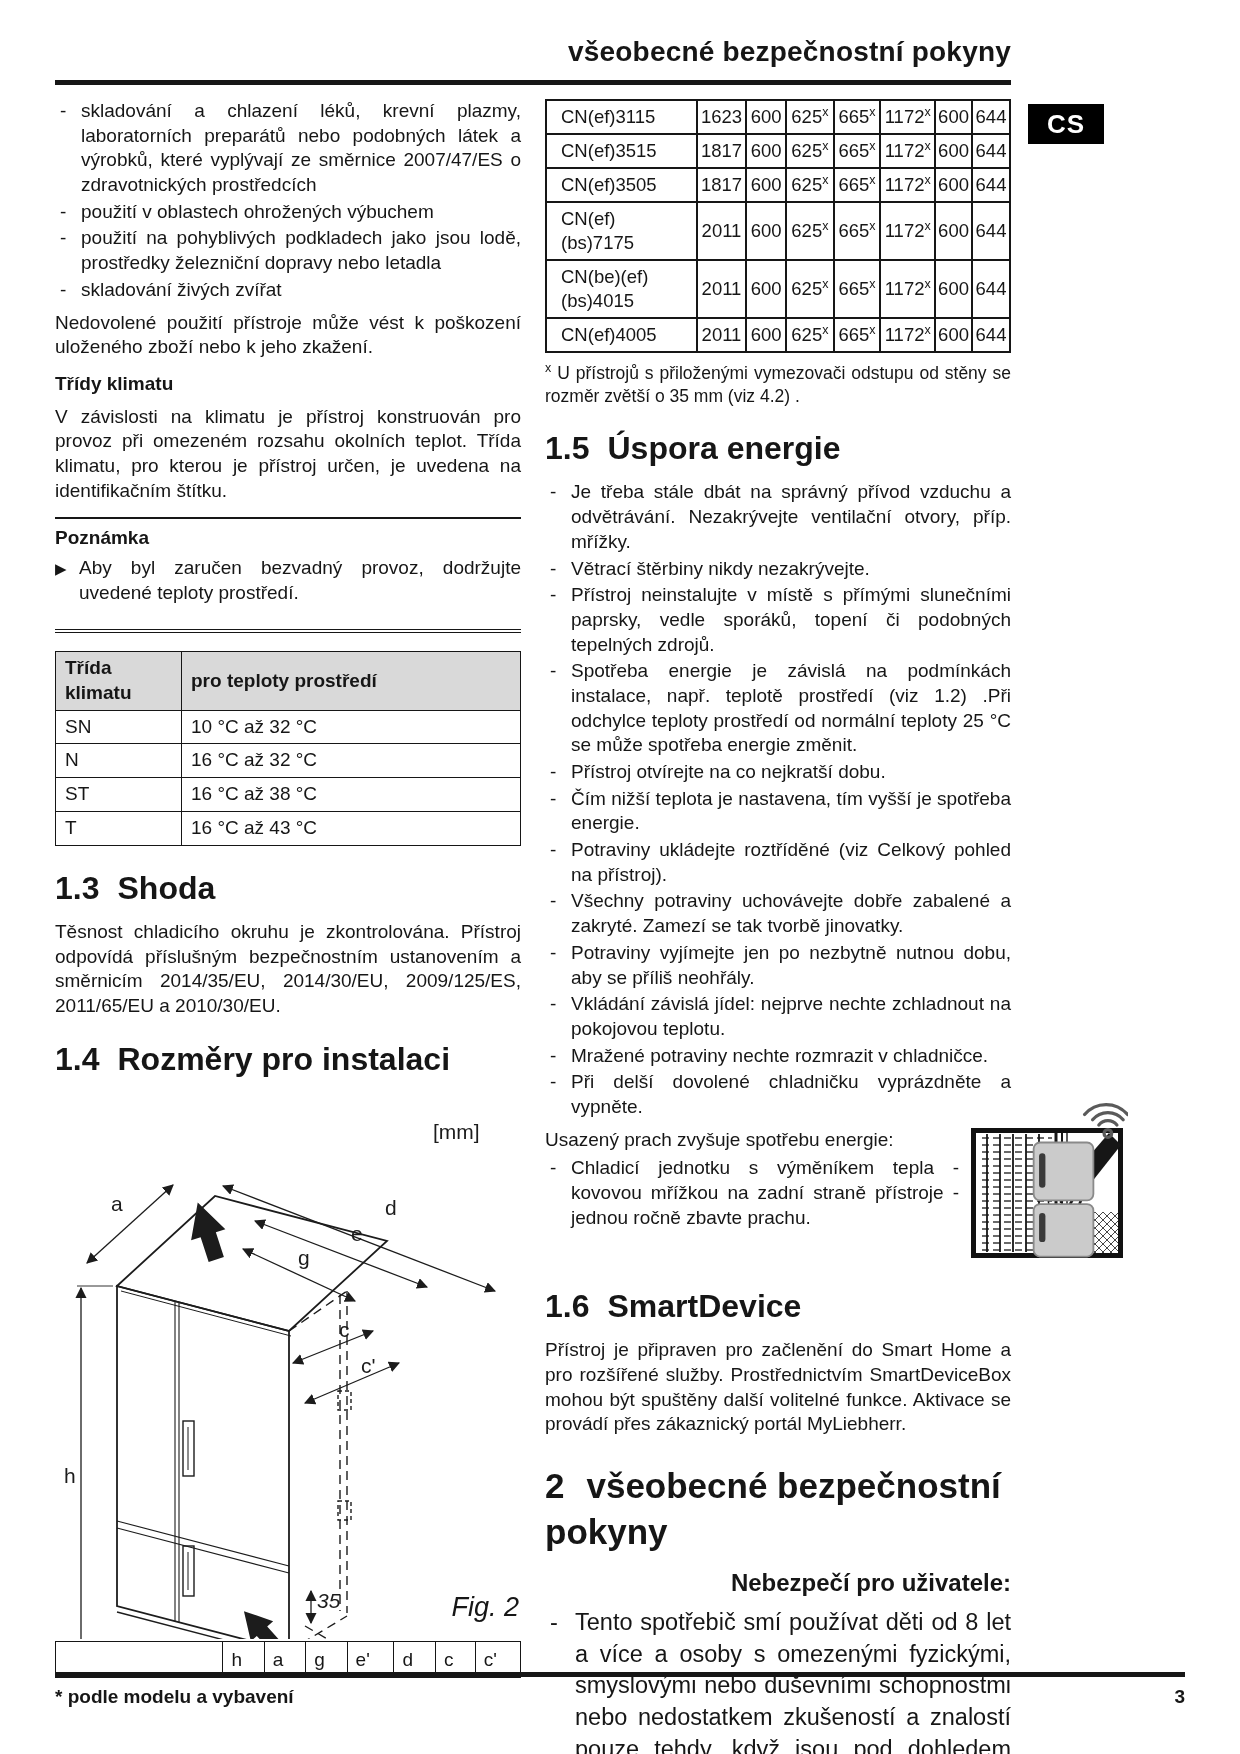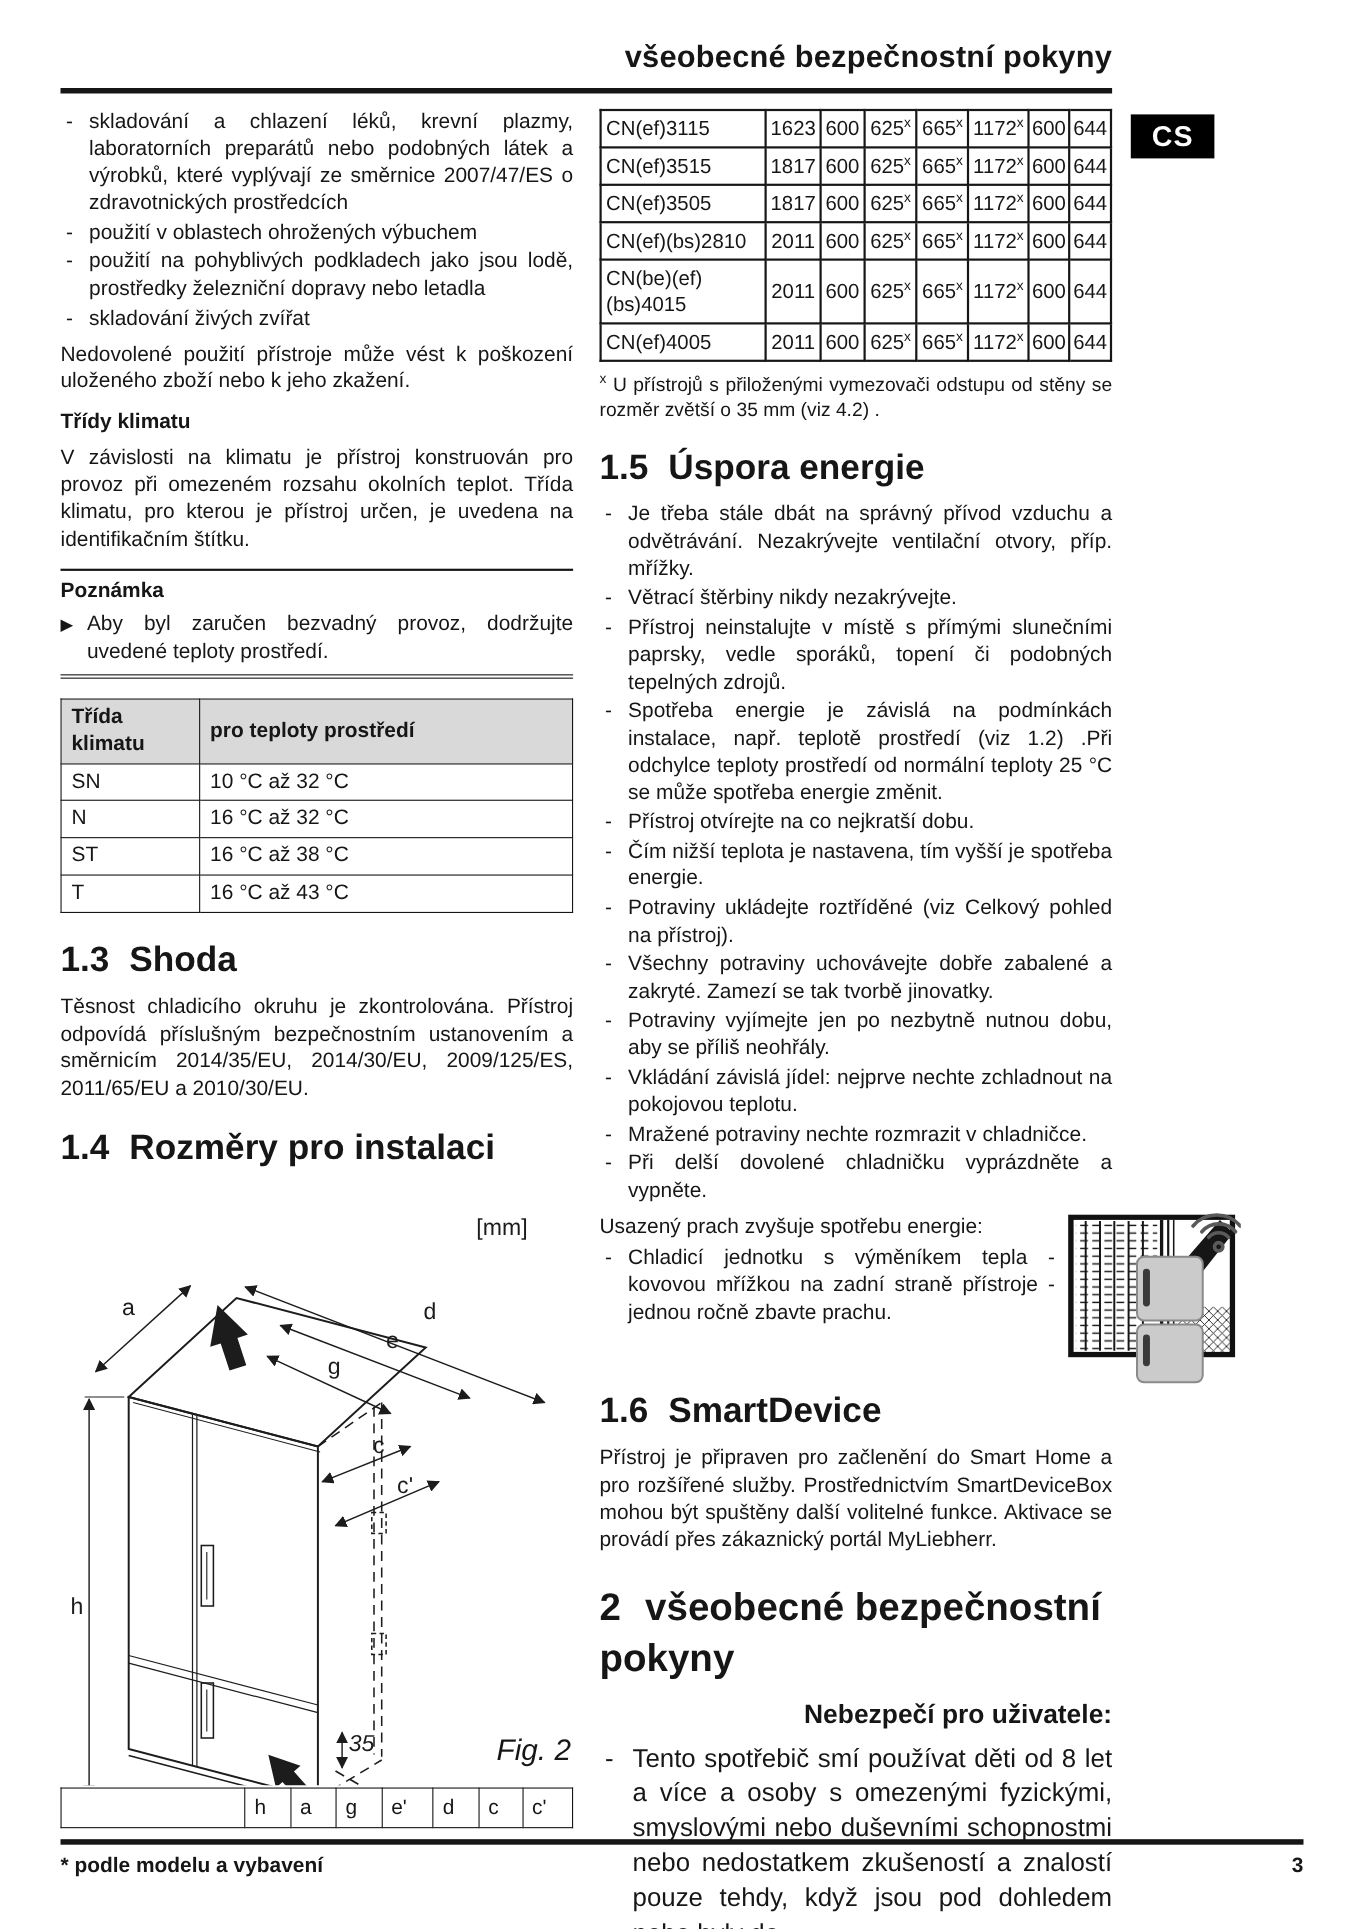--- a/index.html
+++ b/index.html
@@ -14,42 +14,42 @@
   .hdr-rule { height:5px; background:#161616; }
   .cols { display:flex; gap:24px; margin-top:14px; }
   .col { width:466px; font-size:19px; line-height:1.3; }
 
   .li { display:flex; margin:0 0 2px 0; }
   .dash { flex:0 0 26px; padding-left:5px; }
   .li-text { flex:1; text-align:justify; }
   p.just { text-align:justify; margin:8px 0; }
   .bold-sub { font-weight:700; margin:12px 0 4px; }
 
-  .notebox { border-top:2px solid #161616; border-bottom:4px double #161616; margin:14px 0 18px; padding:7px 0 8px; }
+  .notebox { border-top:2px solid #161616; border-bottom:4px double #161616; margin:14px 0 18px; padding:7px 0 24px; }
   .note-title { font-weight:700; margin-bottom:5px; }
   .note-line { display:flex; }
   .note-arrow { flex:0 0 24px; font-size:15px; padding-top:3px; }
   .note-text { flex:1; text-align:justify; }
 
   table { border-collapse:collapse; }
   .climate-table { width:100%; margin:2px 0 22px; }
   .climate-table th, .climate-table td { border:1.6px solid #161616; padding:4px 9px; text-align:left; font-size:19px; }
   .climate-table th { background:#d9d9d9; font-weight:700; }
 
   h3.sec { font-size:32px; font-weight:700; margin:20px 0 11px; }
   h3.sec .num { margin-right:18px; }
 
   .figure { position:relative; margin-top:2px; height:548px; }
   .fig-caption { position:absolute; right:2px; bottom:14px; font-style:italic; font-size:27px; }
   .figure-table { width:100%; margin-top:2px; }
   .figure-table td { border:1.6px solid #161616; height:36px; padding:2px 8px; font-size:19px; }
   .figure-table td.widecell { width:36%; }
 
   .models-table { width:100%; }
-  .models-table td { border:2px solid #161616; padding:4px 4px; font-size:18.5px; }
+  .models-table td { border:2px solid #161616; padding:4px 14px; font-size:18.5px; }
   .models-table td.model { text-align:left; }
   .models-table td.num { text-align:center; padding:4px 2px; }
   sup { font-size:12.5px; vertical-align:super; line-height:0; }
 
   .footnote { font-size:17.5px; line-height:1.3; text-align:justify; margin-top:9px; }
 
   .dust-wrap { margin-top:8px; }
   .dust-float { float:right; width:152px; height:130px; margin:0 -112px 8px 12px; }
   .clear { clear:both; }
 
@@ -281,21 +281,21 @@
               <td class="model">CN(ef)3505</td>
               <td class="num">1817</td>
               <td class="num">600</td>
               <td class="num">625<sup>x</sup></td>
               <td class="num">665<sup>x</sup></td>
               <td class="num">1172<sup>x</sup></td>
               <td class="num">600</td>
               <td class="num">644</td>
             </tr>
             <tr>
-              <td class="model">CN(ef)(bs)2810</td>
+              <td class="model">CN(ef)(bs)7175</td>
               <td class="num">2011</td>
               <td class="num">600</td>
               <td class="num">625<sup>x</sup></td>
               <td class="num">665<sup>x</sup></td>
               <td class="num">1172<sup>x</sup></td>
               <td class="num">600</td>
               <td class="num">644</td>
             </tr>
             <tr>
               <td class="model">CN(be)(ef)(bs)4015</td>

